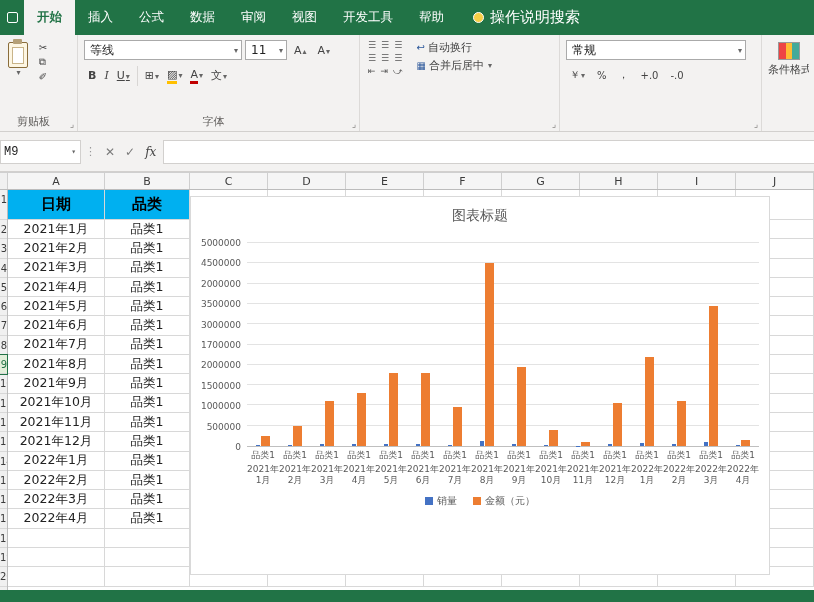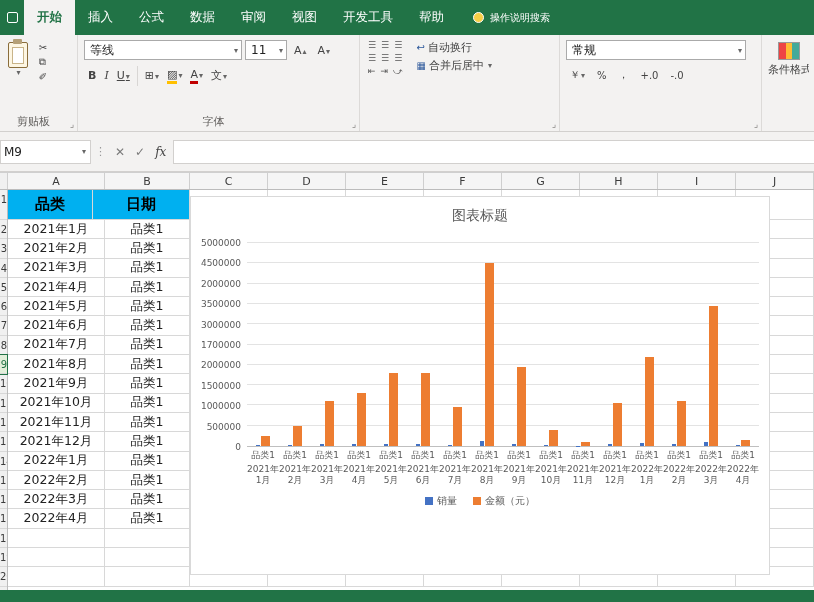--- a/index.html
+++ b/index.html
@@ -8,21 +8,21 @@
   .app { position:absolute; inset:0; }
 
   
   .tabbar { position:absolute; left:0; top:0; width:100%; height:35px; background:#217346; display:flex; align-items:stretch; color:#fff; }
   .app-icon { width:24px; display:flex; align-items:center; justify-content:center; }
   .app-icon .sq { width:11px; height:11px; border:1.5px solid #fff; border-radius:2px; }
   .rtabs { display:flex; align-items:stretch; }
   .rtab { padding:0 13px; display:flex; align-items:center; font-size:12.5px; white-space:nowrap; cursor:pointer; }
   .rtab.file { background:#185c37; padding:0 16px; }
   .rtab.active { background:#f3f2f1; color:#217346; font-weight:bold; }
-  .search { display:flex; align-items:center; gap:6px; margin-left:16px; font-size:10px; white-space:nowrap; }
+  .search { display:flex; align-items:center; gap:6px; margin-left:16px; font-size:15px; white-space:nowrap; }
   .bulb { width:11px; height:11px; border-radius:50%; background:#f7cf46; border:1px solid #fff; }
 
   
   .ribbon { position:absolute; left:0; top:35px; width:100%; height:97px; background:#f3f2f1; border-bottom:1px solid #d2d0ce; display:flex; overflow:hidden; }
   .rgroup { position:relative; border-right:1px solid #dcdad8; padding:5px 5px 18px 6px; flex-shrink:0; }
   .rgroup-label { position:absolute; bottom:2px; left:0; right:10px; text-align:center; font-size:11px; color:#605e5c; white-space:nowrap; }
   .launcher { position:absolute; bottom:2px; right:3px; font-size:9px; color:#8a8886; cursor:pointer; }
   .ibtn { background:transparent; border:1px solid transparent; color:#444; font-size:11px; padding:1px 3px; cursor:pointer; font-family:inherit; white-space:nowrap; }
   .arr { font-size:8px; color:#666; margin-left:1px; }
   .combo { background:#fff; border:1px solid #aaa; height:20px; display:flex; align-items:center; justify-content:space-between; padding:0 3px 0 5px; font-size:12px; cursor:pointer; }
@@ -58,21 +58,21 @@
   .g-num { width:202px; }
   .num-row2 { display:flex; align-items:center; gap:4px; margin-top:6px; }
   .num-row2 .ibtn { font-size:10px; }
 
   .g-cond { width:52px; border-right:none; }
   .cf-icon { width:22px; height:18px; margin:2px auto 2px; background:linear-gradient(90deg,#e44 0 33%,#fb3 33% 66%,#4a9 66% 100%); border:1px solid #999; }
   .cf-label { font-size:11px; color:#444; text-align:center; white-space:nowrap; overflow:hidden; }
 
   
   .fbar { position:absolute; left:0; top:132px; width:100%; height:40px; background:#f3f2f1; border-bottom:1px solid #d2d0ce; display:flex; align-items:center; }
-  .namebox { width:91px; height:24px; background:#fff; border:1px solid #d2d0ce; display:flex; align-items:center; justify-content:space-between; padding:0 4px 0 3px; font-size:12px; }
+  .namebox { width:81px; height:24px; background:#fff; border:1px solid #d2d0ce; display:flex; align-items:center; justify-content:space-between; padding:0 4px 0 3px; font-size:12px;font-family:Liberation Mono, monospace; }
   .fdots { color:#999; padding:0 4px; font-size:11px; }
   .fbtn { background:transparent; border:none; color:#7a7a7a; font-size:12px; padding:0 5px; cursor:pointer; font-family:inherit; }
   .fbtn.fx { font-style:italic; font-family:"DejaVu Serif",serif; color:#444; }
   .finput { flex:1; height:24px; background:#fff; border:1px solid #d2d0ce; border-right:none; margin-left:2px; }
 
   
   .colhdr { position:absolute; left:0; top:172px; width:100%; height:18px; display:flex; background:#f5f5f5; border-top:1px solid #cfcfcf; border-bottom:1px solid #bcbcbc; }
   .corner { width:8px; border-right:1px solid #cfcfcf; background:#f0f0f0; }
   .cols { display:flex; flex:1; }
   .col-h { border-right:1px solid #cfcfcf; font-size:11px; color:#3b3b3b; display:flex; align-items:center; justify-content:center; cursor:pointer; }
@@ -278,22 +278,22 @@
         <div class="rownum" style="height: 19.3px;">14</div>
         <div class="rownum" style="height: 19.3px;">15</div>
         <div class="rownum" style="height: 19.3px;">16</div>
         <div class="rownum" style="height: 19.3px;">17</div>
         <div class="rownum" style="height: 19.3px;">18</div>
         <div class="rownum" style="height: 19.3px;">19</div>
         <div class="rownum" style="height: 19.3px;">20</div>
       </div>
     <div class="gridrows">
         <div class="grow" style="height: 30px;">
+          <div class="cell hdr" style="width: 97px;">日期</div>
           <div class="cell hdr" style="width: 85px;">品类</div>
-          <div class="cell hdr" style="width: 97px;">日期</div>
           <div class="cell" style="width: 78px;"></div>
           <div class="cell" style="width: 78px;"></div>
           <div class="cell" style="width: 78px;"></div>
           <div class="cell" style="width: 78px;"></div>
           <div class="cell" style="width: 78px;"></div>
           <div class="cell" style="width: 78px;"></div>
           <div class="cell" style="width: 78px;"></div>
           <div class="cell" style="width: 78px;"></div>
         </div>
         <div class="grow" style="height: 19.3px;">

